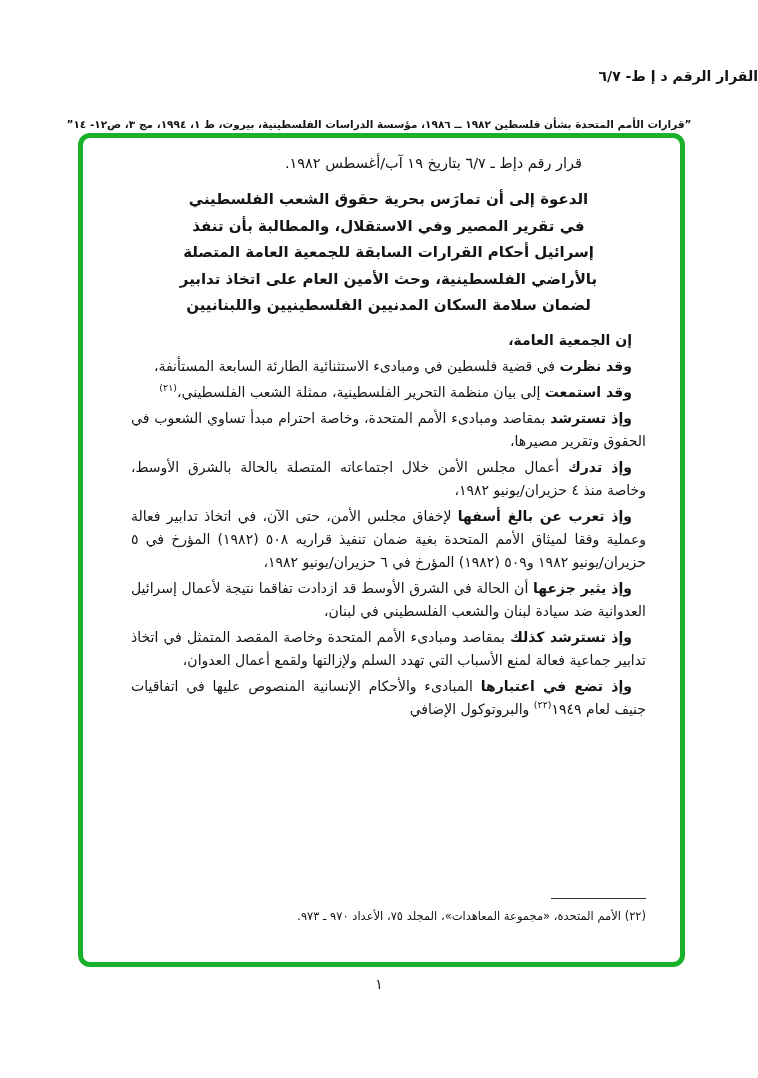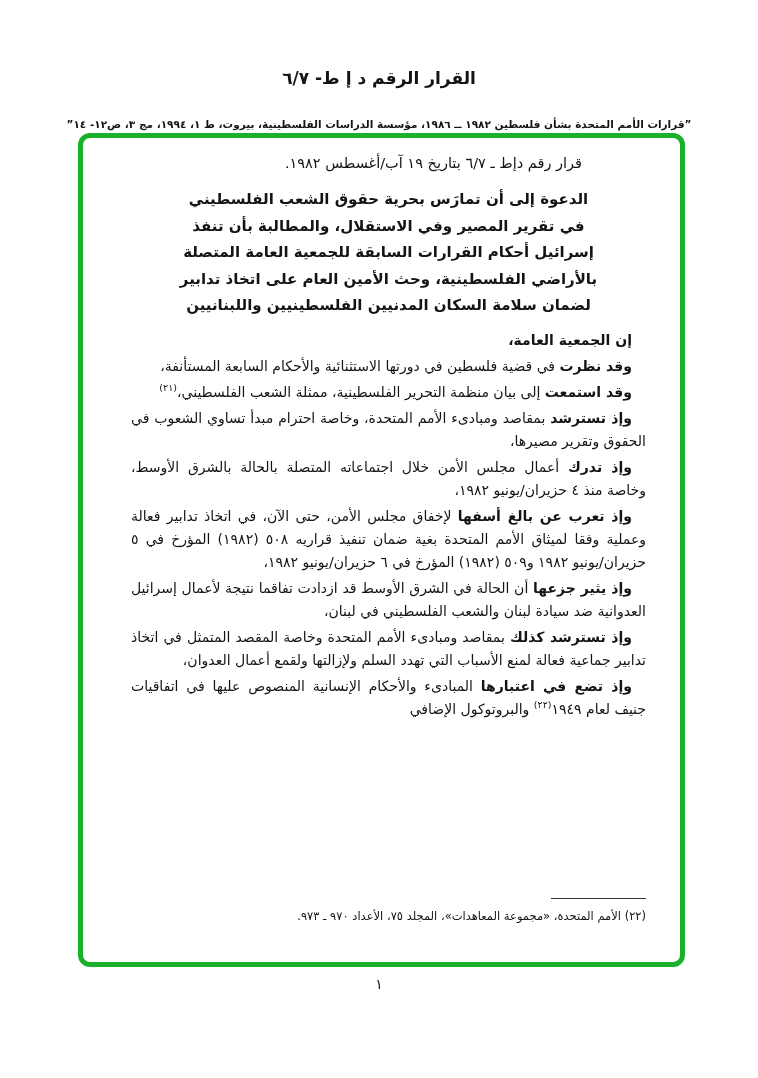--- a/index.html
+++ b/index.html
@@ -6,22 +6,22 @@
   body {
     width: 758px; height: 1078px;
     background: #ffffff;
     color: #141414;
     font-family: "DejaVu Sans", sans-serif;
     position: relative;
     overflow: hidden;
   }
   .header-title {
     position: absolute; top: 68px; left: 0; right: 0;
-    text-align: center; direction: rtl;
-    font-size: 17px; font-weight: bold;
+    text-align: right; direction: rtl;
+    font-size: 14px; font-weight: bold;
   }
   .header-citation {
     position: absolute; top: 100px; left: 0; right: 0;
     text-align: center; direction: rtl;
     font-size: 10.5px; font-weight: bold;
     letter-spacing: 0.2px;
     margin-top: 18px;
   }
   .green-frame {
     position: absolute; left: 78px; top: 133px;
@@ -92,21 +92,21 @@
   <div class="subject">
     <div>الدعوة إلى أن تمارَس بحرية حقوق الشعب الفلسطيني</div>
     <div>في تقرير المصير وفي الاستقلال، والمطالبة بأن تنفذ</div>
     <div>إسرائيل أحكام القرارات السابقة للجمعية العامة المتصلة</div>
     <div>بالأراضي الفلسطينية، وحث الأمين العام على اتخاذ تدابير</div>
     <div>لضمان سلامة السكان المدنيين الفلسطينيين واللبنانيين</div>
   </div>
 
   <div class="opening">إن الجمعية العامة،</div>
 
-  <p class="body-para"><b>وقد نظرت</b><span> في قضية فلسطين في دورتها الاستثنائية والأحكام السابعة المستأنفة،</span></p>
+  <p class="body-para"><b>وقد نظرت</b><span> في قضية فلسطين في ومبادىء الاستثنائية الطارئة السابعة المستأنفة،</span></p>
 
   <p class="body-para"><b>وقد استمعت</b><span> إلى بيان منظمة التحرير الفلسطينية، ممثلة الشعب الفلسطيني،</span><sup class="fn-ref">(٢١)</sup></p>
 
   <p class="body-para"><b>وإذ تسترشد</b><span> بمقاصد ومبادىء الأمم المتحدة، وخاصة احترام مبدأ تساوي الشعوب في الحقوق وتقرير مصيرها،</span></p>
 
   <p class="body-para"><b>وإذ تدرك</b><span> أعمال مجلس الأمن خلال اجتماعاته المتصلة بالحالة بالشرق الأوسط، وخاصة منذ ٤ حزيران/يونيو ١٩٨٢،</span></p>
 
   <p class="body-para"><b>وإذ تعرب عن بالغ أسفها</b><span> لإخفاق مجلس الأمن، حتى الآن، في اتخاذ تدابير فعالة وعملية وفقا لميثاق الأمم المتحدة بغية ضمان تنفيذ قراريه ٥٠٨ (١٩٨٢) المؤرخ في ٥ حزيران/يونيو ١٩٨٢ و٥٠٩ (١٩٨٢) المؤرخ في ٦ حزيران/يونيو ١٩٨٢،</span></p>
 
   <p class="body-para"><b>وإذ يثير جزعها</b><span> أن الحالة في الشرق الأوسط قد ازدادت تفاقما نتيجة لأعمال إسرائيل العدوانية ضد سيادة لبنان والشعب الفلسطيني في لبنان،</span></p>

